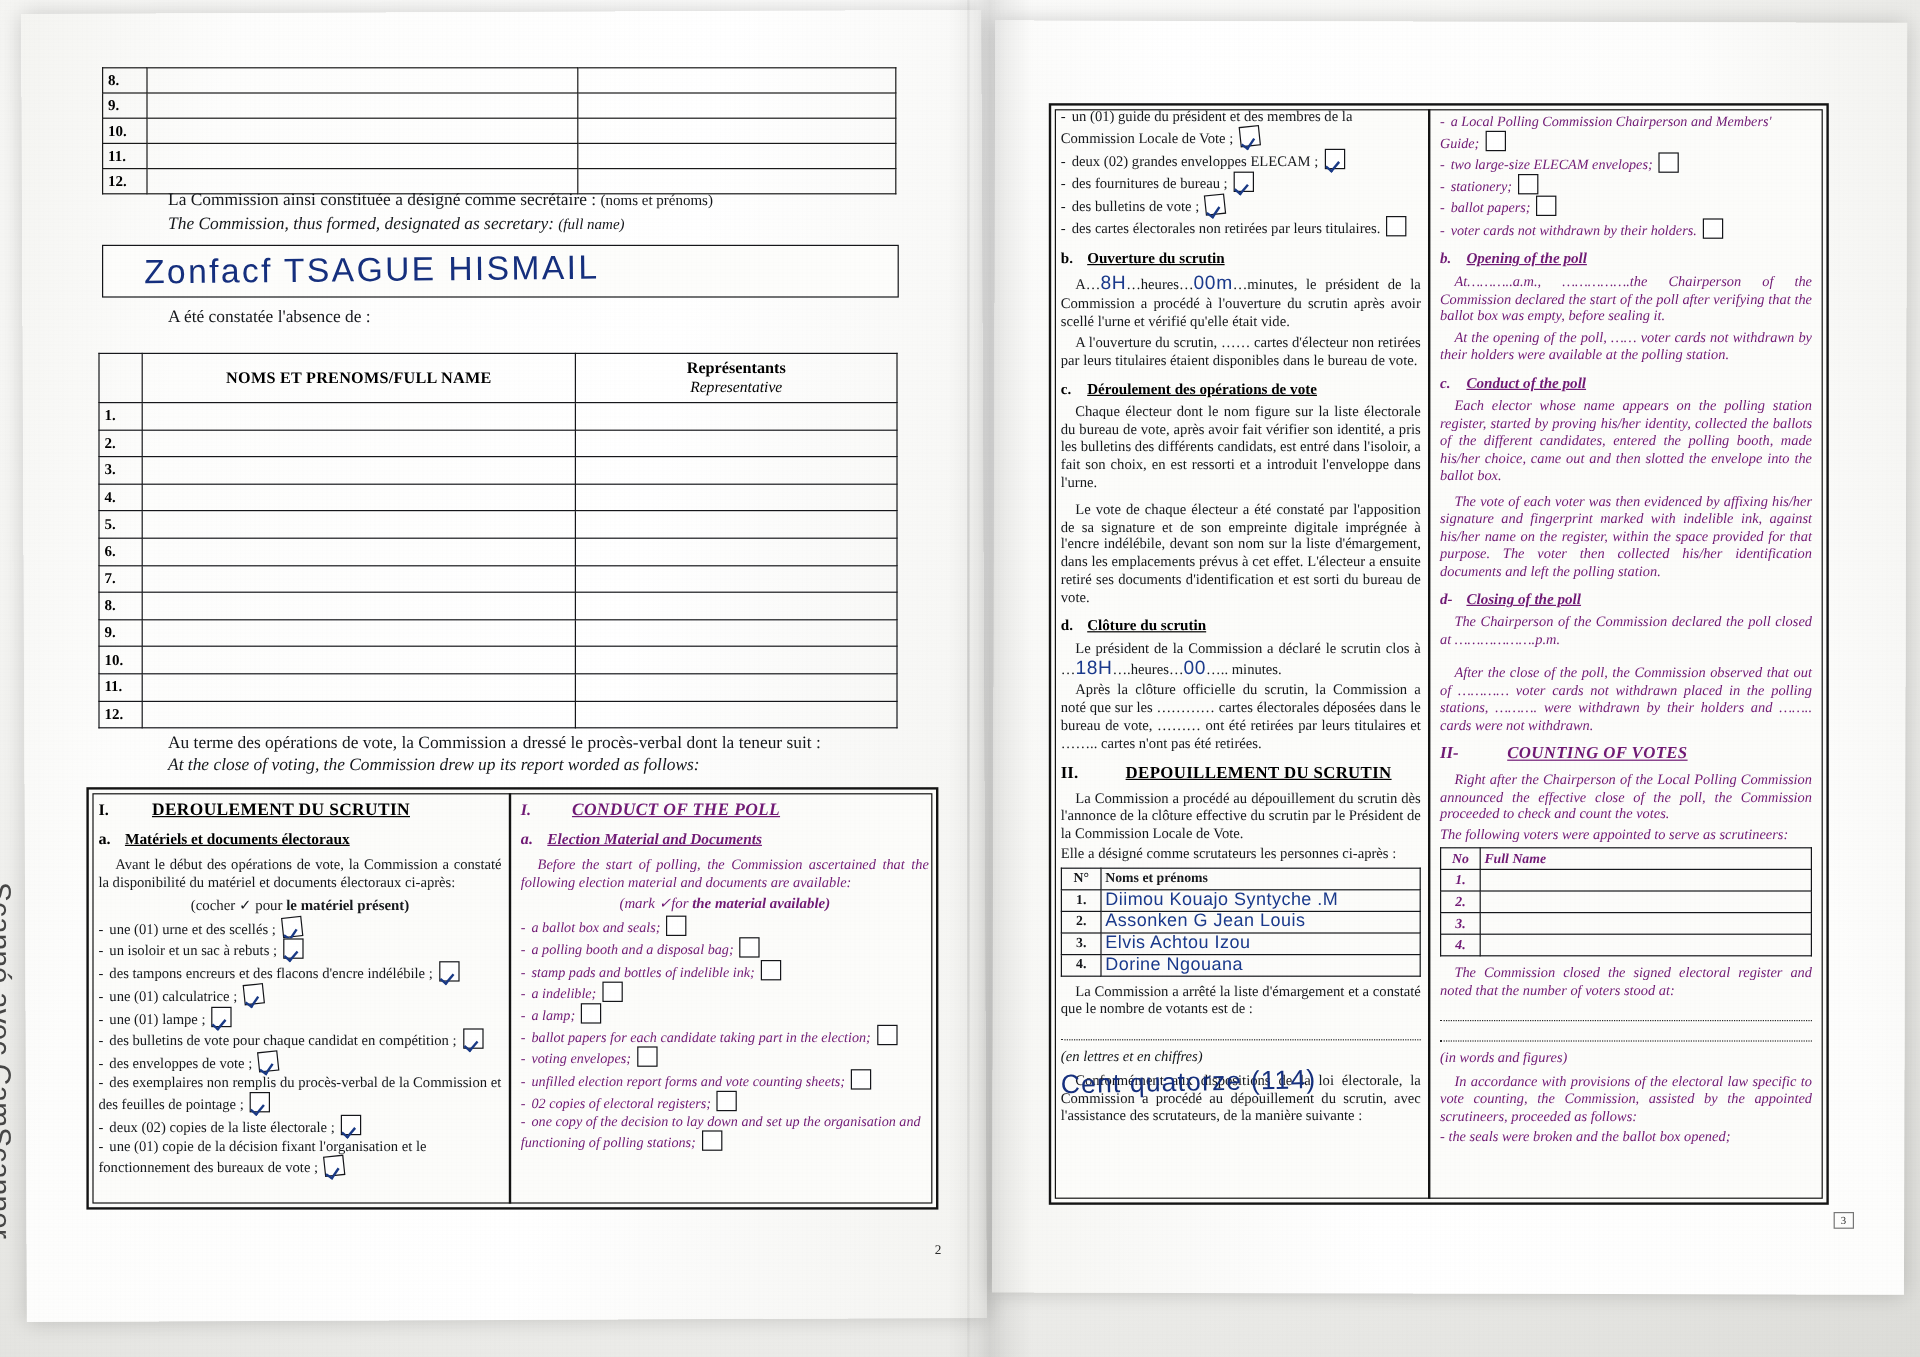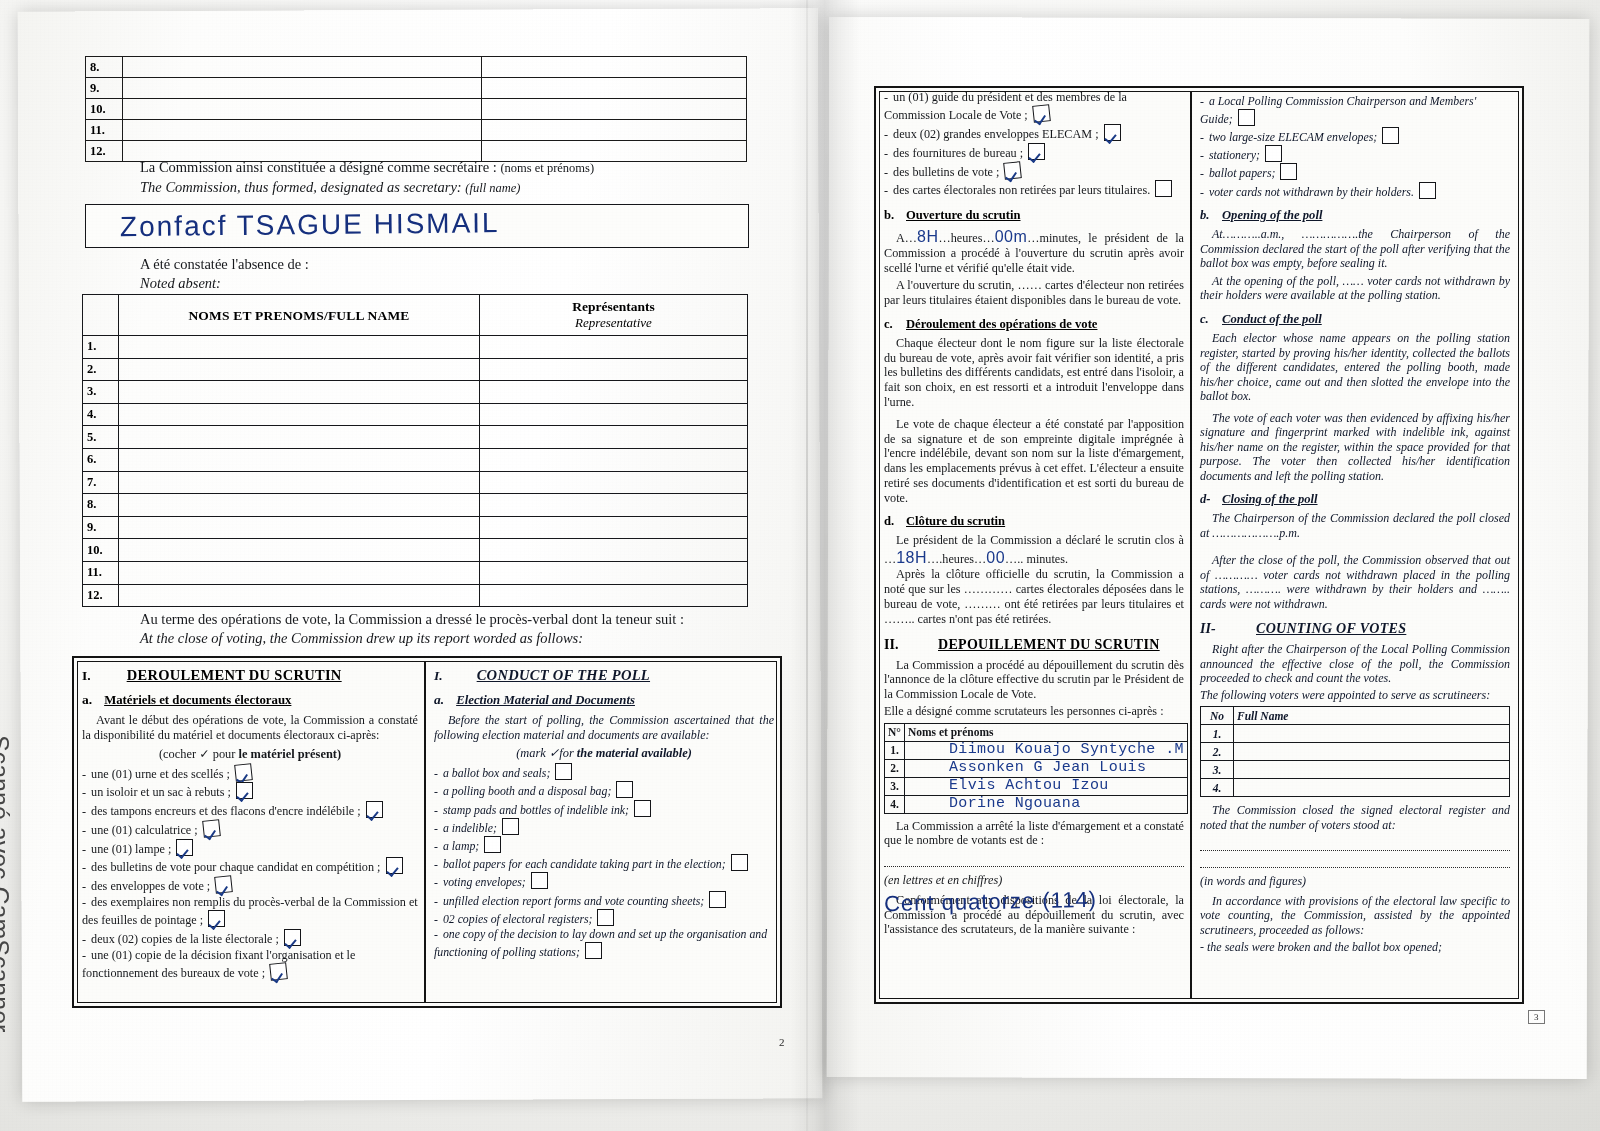--- a/index.html
+++ b/index.html
@@ -31,21 +31,21 @@
   }
   #grain{
     position:absolute;inset:0;pointer-events:none;opacity:.35;
     background-image:
       repeating-linear-gradient(0deg,rgba(0,0,0,.012) 0 1px,transparent 1px 3px),
       repeating-linear-gradient(90deg,rgba(0,0,0,.010) 0 1px,transparent 1px 4px);
   }
 
   
   .fr{font-family:"Liberation Serif",serif;color:#16181c;}
-  .en{font-family:"Liberation Serif",serif;font-style:italic;color:#0f172a;}
+  .en{font-family:"Liberation Serif",serif;font-style:italic;color:#701a75;}
   .bold{font-weight:bold;}
   .ctr{text-align:center;}
 
   
   #left-page{position:absolute;left:0;top:0;width:800px;height:1131px;}
 
   
   #top-table{position:absolute;left:85px;top:56px;width:662px;border-collapse:collapse;}
   #top-table td{border:1px solid #1b1b1b;height:20px;font-size:12.5px;
     font-weight:bold;padding:0 4px;}
@@ -132,22 +132,22 @@
   .hand{font-family:"Liberation Sans",sans-serif;color:#1b3a8c;}
   .hand-t{font-size:16px;letter-spacing:.5px;}
 
   
   table.sc{border-collapse:collapse;width:100%;margin-top:4px;}
   table.sc td{border:1px solid #16181c;height:17px;font-size:11.5px;padding:0 3px;}
   table.sc td.n{width:26px;font-weight:bold;text-align:center;}
   table.sc td.hd{font-weight:bold;font-size:11.5px;}
   table.sc.en td.hd{font-style:italic;}
   table.sc.en td.n{font-style:italic;}
-  .hand-name{font-family:Liberation Mono, monospace;color:#1b3a8c;
-    font-size:15px;letter-spacing:.4px;white-space:nowrap;position:relative;top:-1px;margin-left:41px;}
+  .hand-name{font-family:Liberation Sans, sans-serif;color:#1b3a8c;
+    font-size:15px;letter-spacing:.4px;white-space:nowrap;position:relative;top:-1px;}
 
   .dotline{border-bottom:1.5px dotted #2a2a2a;height:12px;margin:6px 0;}
 
   #votes-hand{position:absolute;left:884px;top:888px;width:300px;
     font-family:"Liberation Sans",sans-serif;color:#16307e;font-size:22px;
     letter-spacing:1px;transform:rotate(-1.2deg);white-space:nowrap;}
 
   
   #watermark{
     position:absolute;left:14px;top:735px;
@@ -209,21 +209,20 @@
       <span class="small">(noms et prénoms)</span></div>
     <div class="l2 fr"><span>The Commission, thus formed, designated as secretary:</span>
       <span class="small">(full name)</span></div>
   </div>
 
   <div id="sec-box"></div>
   <div id="sec-hand">Zonfacf  TSAGUE  HISMAIL</div>
 
   <div class="lead" id="lead-abs">
     <div class="l1 fr">A été constatée l'absence de :</div>
-    <div class="l2 fr">Noted absent:</div>
   </div>
 
   <table id="abs-table">
     <tbody>
       <tr>
         <td class="h"></td>
         <td class="h">
           <span class="hd-fr">NOMS ET PRENOMS/FULL NAME</span>
         </td>
         <td class="h">

